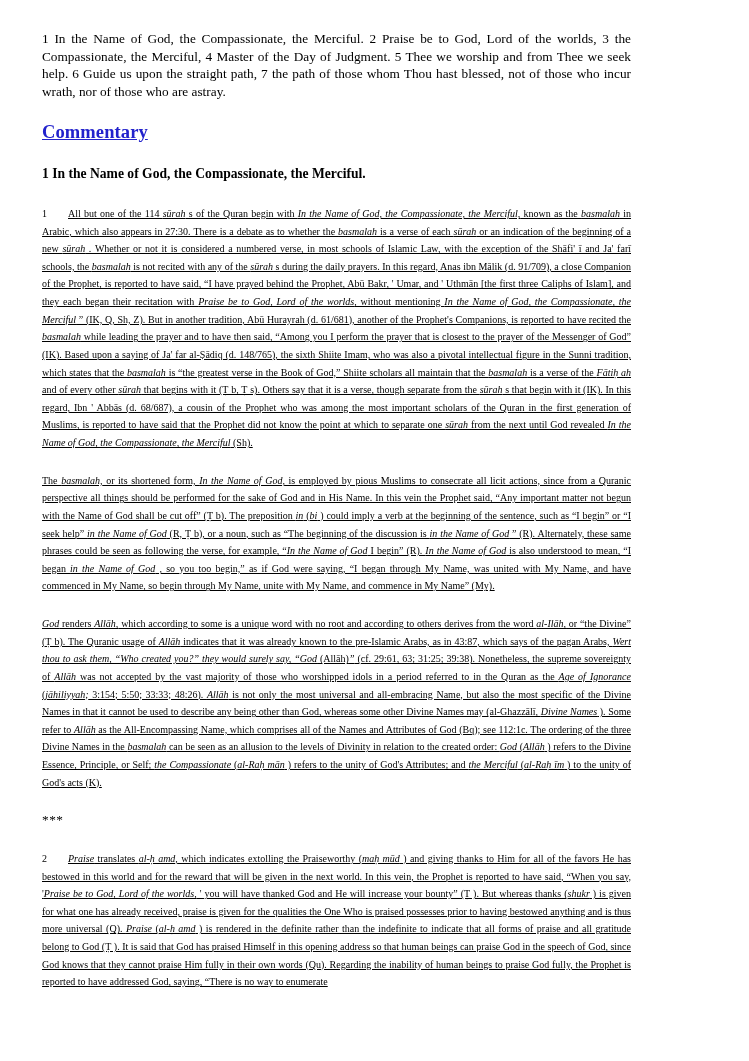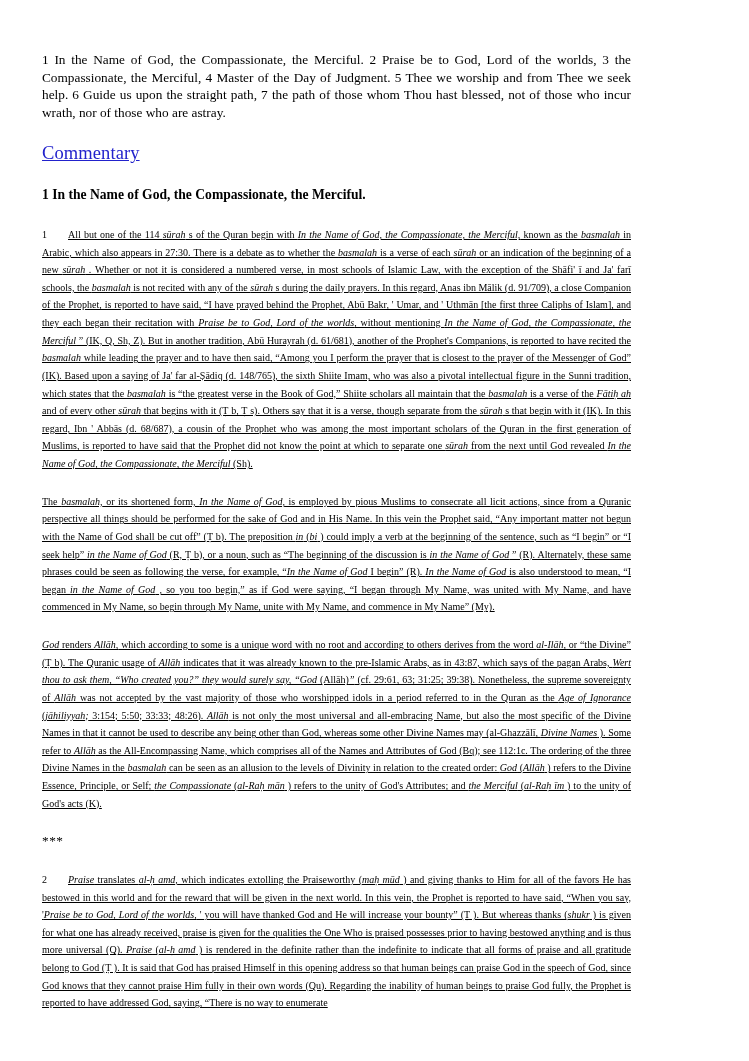--- a/index.html
+++ b/index.html
@@ -12,34 +12,34 @@
     height: 1061px;
     font-family: "Liberation Serif", "DejaVu Serif", serif;
     color: #000000;
     -webkit-font-smoothing: none;
   }
   .page {
     position: relative;
     width: 671px;
     height: 1061px;
     box-sizing: border-box;
-    padding: 51px 40px 0 42px;
+    padding: 30px 40px 0 42px;
     overflow: hidden;
   }
   .verse-block {
     font-size: 13.3px;
     line-height: 17.6px;
     text-align: justify;
     text-justify: inter-word;
     margin: 0 0 21px 0;
   }
   h1.commentary-heading {
     font-size: 18.5px;
     line-height: 22px;
-    font-weight: normal;
+    font-weight: bold;
     color: #2222cc;
     text-decoration: underline;
     margin: 4px 0 22px 0;
     letter-spacing: 0.1px;
   }
   h2.verse-heading {
     font-size: 13.6px;
     line-height: 17.6px;
     font-weight: bold;
     margin: 0 0 22px 0;

